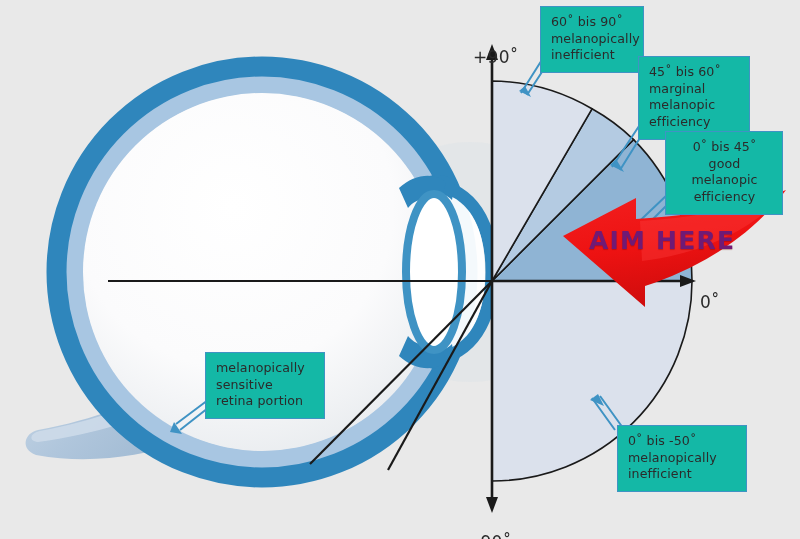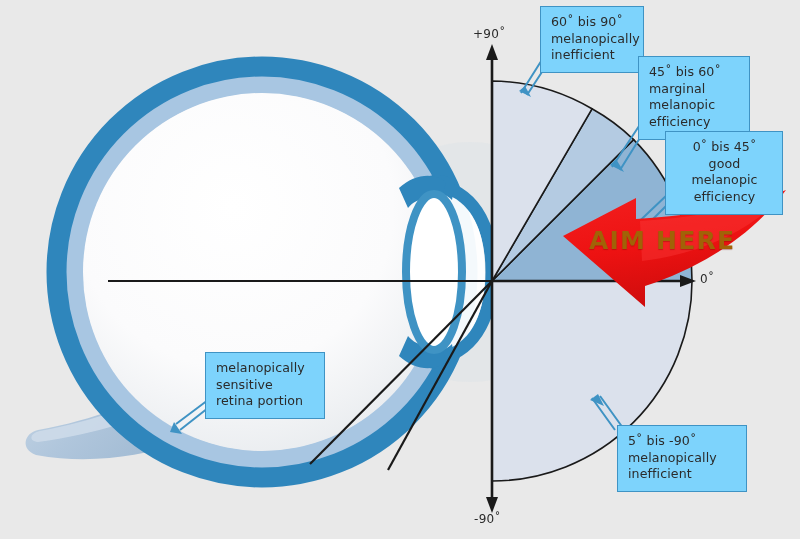--- a/index.html
+++ b/index.html
@@ -7,39 +7,40 @@
     width:800px;height:539px;overflow:hidden;
     background:#e9e9e9;
     font-family:"DejaVu Sans", sans-serif;
     position:relative;
   }
   #stage{position:absolute;left:0;top:0;width:800px;height:539px;}
   svg.layer{position:absolute;left:0;top:0;width:800px;height:539px;overflow:visible;}
 
   .callout{
     position:absolute;
-    background:#7dd3fc;
+    background:#14b8a6;
     border:1.6px solid #3f93c4;
     box-sizing:border-box;
     padding:7px 9px 8px 10px;
     font-size:12.6px;
     line-height:1.33;
     color:#2b2b2b;
     white-space:pre-line;
     letter-spacing:0.1px;
   }
   .axlabel{
     position:absolute;
-    font-size:12px;
+    font-size:17px;
     color:#2b2b2b;
     letter-spacing:0.3px;
+    margin-top:20px;
   }
   .aim-text{
     position:absolute;
-    color:#a16207;
+    color:#701a75;
     font-family:"DejaVu Sans", sans-serif;
     font-weight:bold;
     font-size:25px;
     letter-spacing:1.2px;
     text-shadow:0 1px 1px rgba(120,0,0,.35);
     white-space:nowrap;
   }
 </style>
 </head>
 <body>
@@ -161,21 +162,21 @@
 inefficient</div>
 
   <div class="callout" style="left:638px;top:56px;width:112px;">45˚ bis 60˚
 marginal melanopic
 efficiency</div>
 
   <div class="callout" style="left:665px;top:131px;width:118px;text-align:center;">0˚ bis 45˚
 good melanopic
 efficiency</div>
 
-  <div class="callout" style="left:617px;top:425px;width:130px;">5˚ bis -90˚
+  <div class="callout" style="left:617px;top:425px;width:130px;">0˚ bis -50˚
 melanopically
 inefficient</div>
 
   <div class="callout" style="left:205px;top:352px;width:120px;">melanopically
 sensitive
 retina portion</div>
 
   <div class="aim-text" style="left:589px;top:226px;">AIM HERE</div>
 
 </div>

